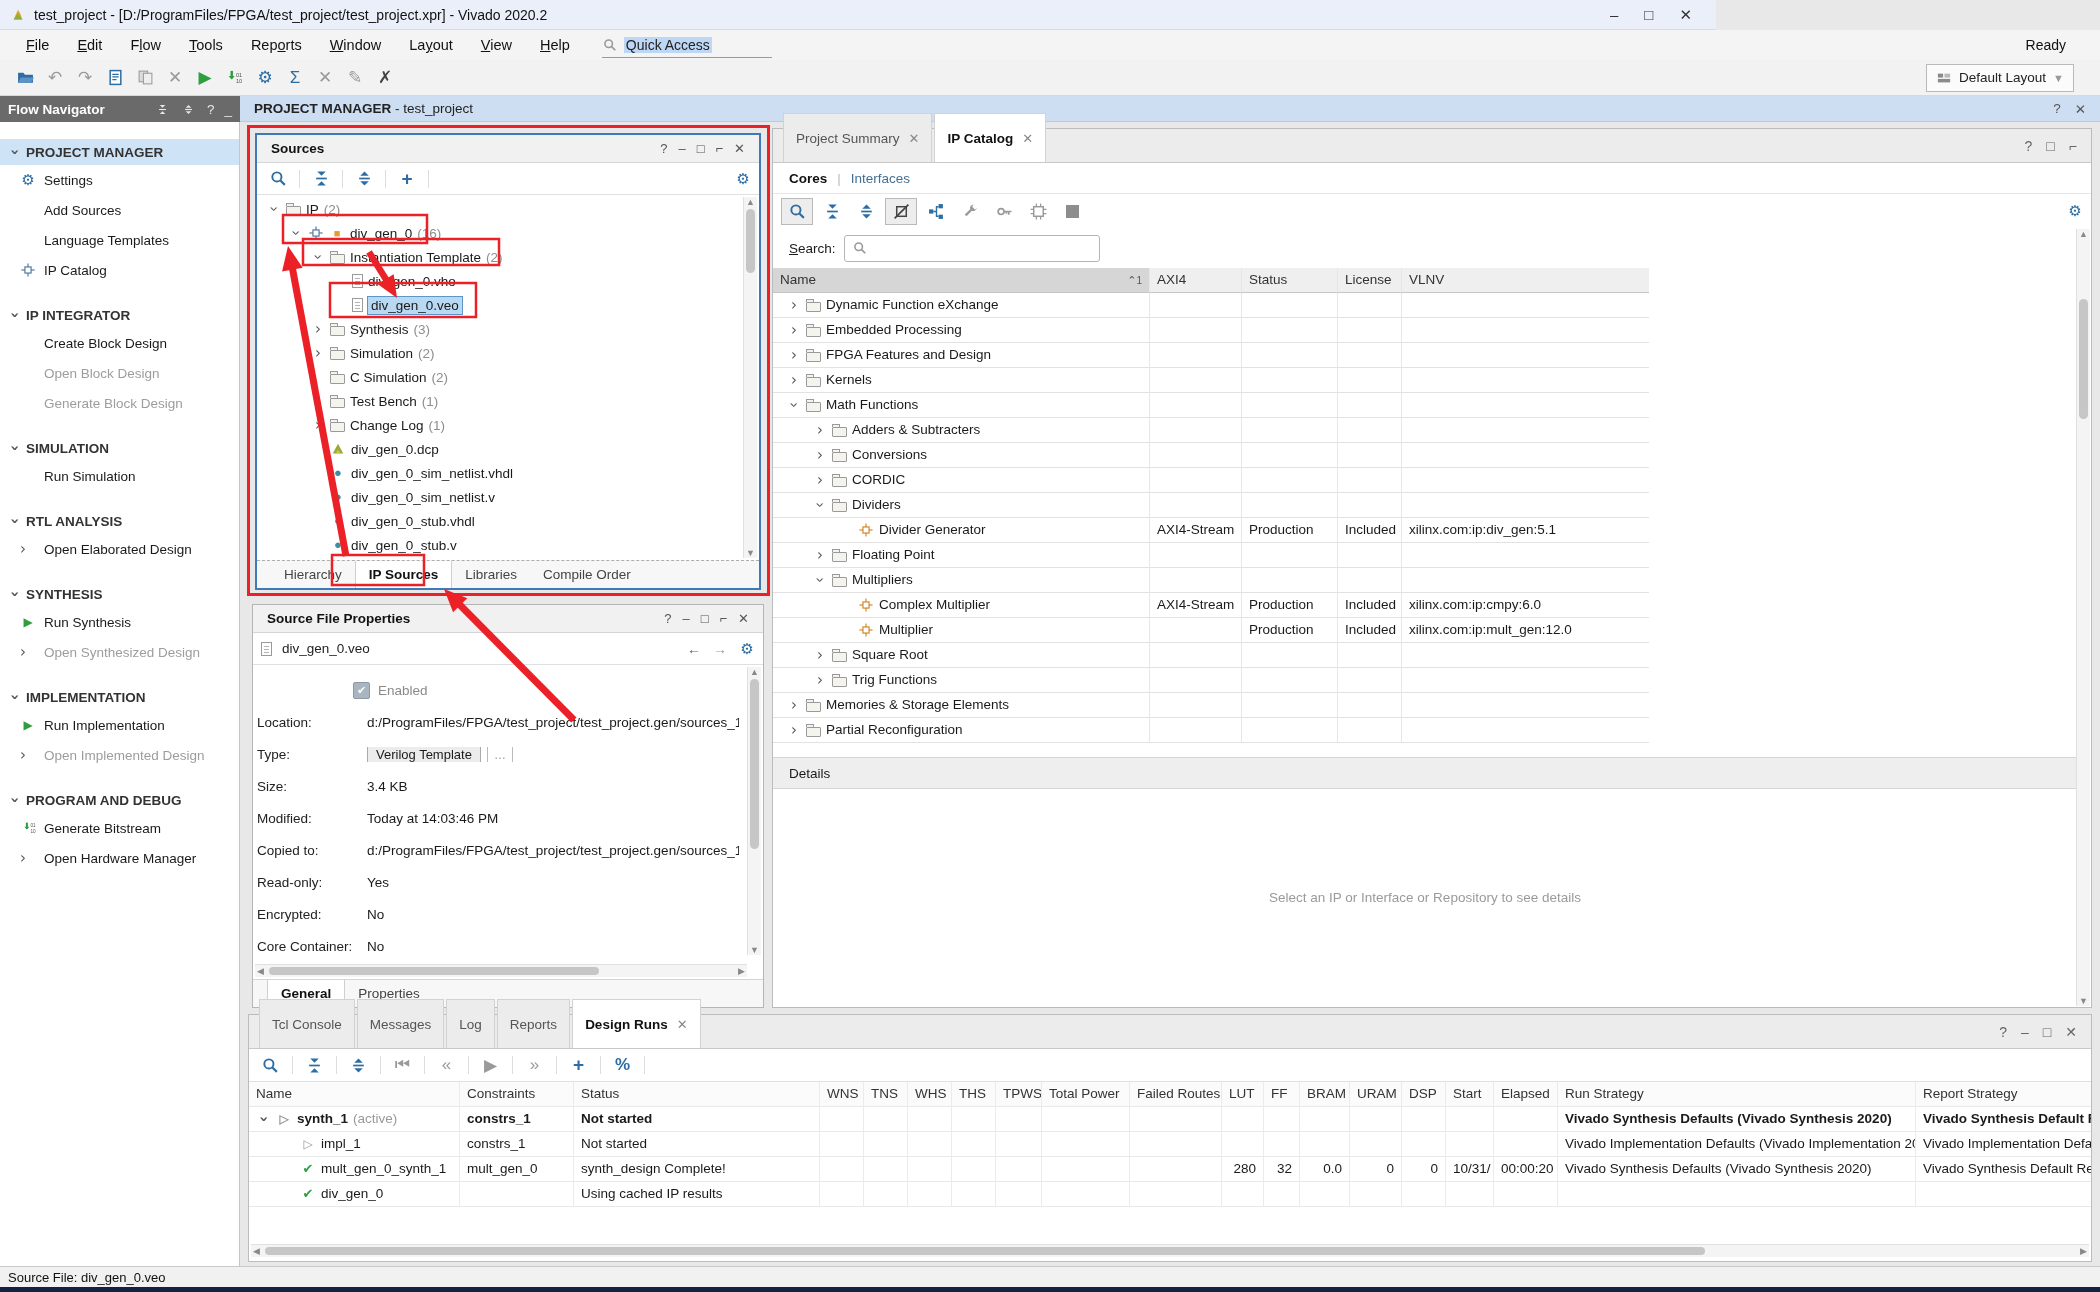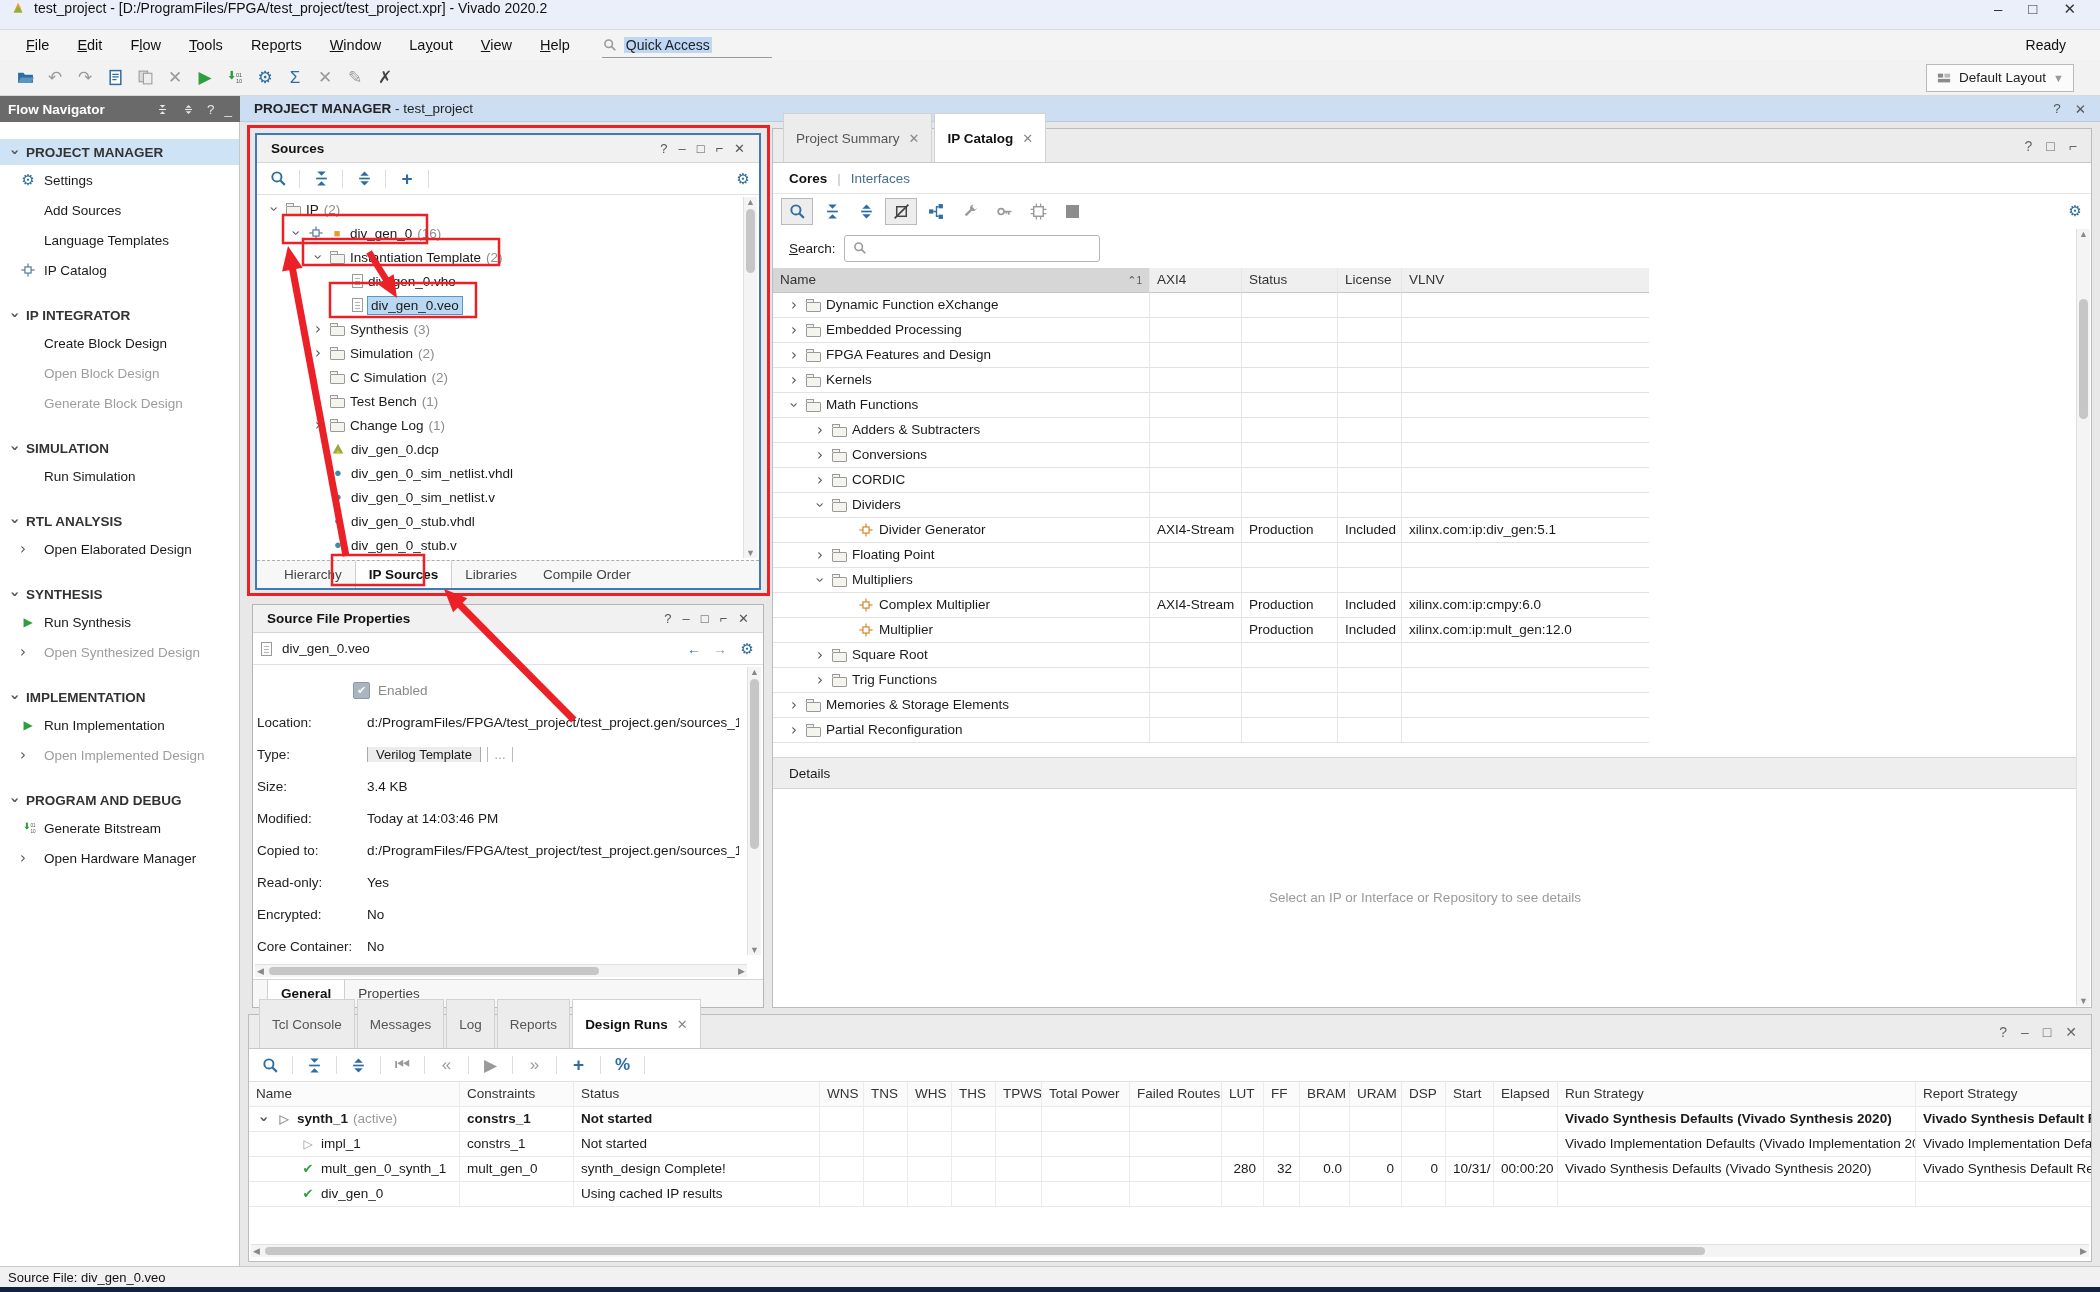--- a/index.html
+++ b/index.html
@@ -1,20 +1,20 @@
 <!DOCTYPE html>
 <html><head>
 <meta charset="utf-8">
 <style>
 html,body{margin:0;padding:0}
 body{width:2100px;height:1292px;position:relative;overflow:hidden;background:#e8e8e8;
 font-family:"Liberation Sans",sans-serif;font-size:14px;color:#1a1a1a;-webkit-font-smoothing:antialiased}
 u{text-decoration:underline}
 
-.titlebar{position:absolute;left:0;top:0;width:2100px;height:30px;background:#eaeff9;border-bottom:1px solid #d7dbe4;display:flex;align-items:flex-start;padding:0 10px;box-sizing:border-box;gap:8px}
+.titlebar{position:absolute;left:0;top:0;width:1716px;height:30px;background:#eaeff9;border-bottom:1px solid #d7dbe4;display:flex;align-items:center;padding:0 10px;box-sizing:border-box;gap:8px}
 .titlebar .ttl{font-size:14px;color:#111}
 .win-controls{margin-left:auto;display:flex;gap:26px;color:#333;font-size:15px;padding-right:14px}
 .win-controls span{cursor:default}
 .menubar{position:absolute;left:0;top:30px;width:2100px;height:30px;background:#f4f4f4;display:flex;align-items:center;padding:0 12px;box-sizing:border-box}
 .mitem{padding:0 14px;font-size:14.5px;color:#111}
 .quick{margin-left:18px;display:flex;align-items:center;gap:6px;border-bottom:1px solid #9a9a9a;min-width:170px;height:24px;color:#777}
 .quick .qa-text{background:#bdd7f5;padding:0 2px;color:#222}
 .ready{margin-left:auto;padding-right:22px;font-size:14px;color:#111}
 .toolbar{position:absolute;left:0;top:60px;width:2100px;height:36px;background:#f2f2f2;border-bottom:1px solid #d9d9d9;display:flex;align-items:center;padding:0 10px;box-sizing:border-box}
 .tbtn{width:30px;height:28px;display:inline-flex;align-items:center;justify-content:center;font-size:17px;position:relative}

